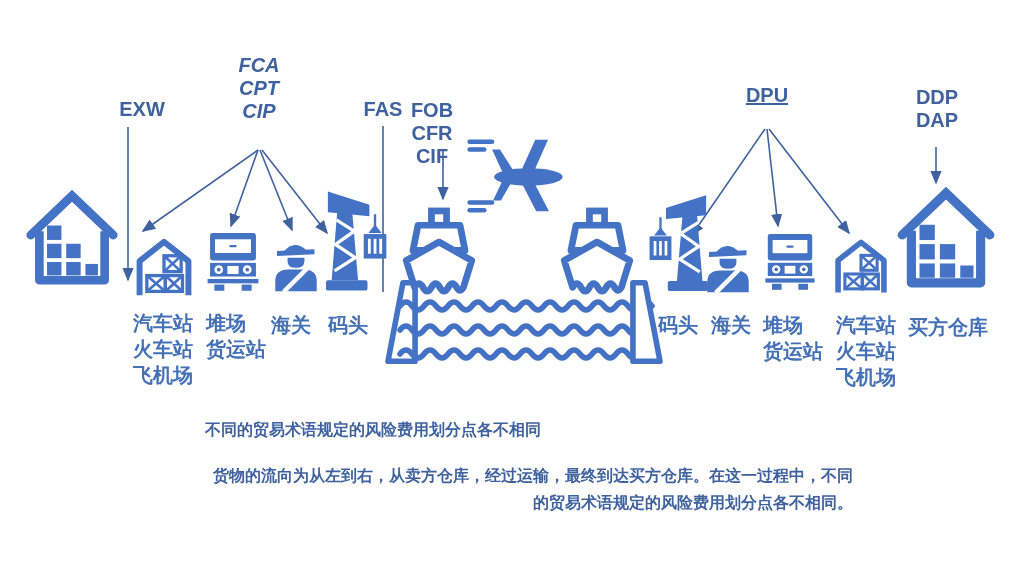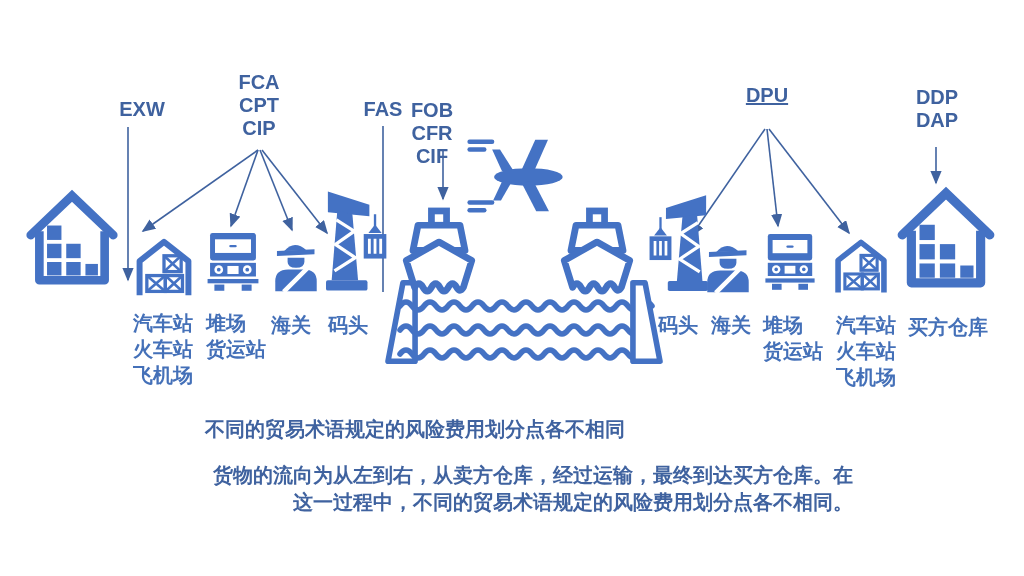--- a/index.html
+++ b/index.html
@@ -4,21 +4,21 @@
 <style>
   html,body{margin:0;padding:0;background:#fff;}
   .stage{
     position:relative;width:1024px;height:576px;background:#ffffff;overflow:hidden;
     font-family:"Liberation Sans", sans-serif;
     --primary:#4472C4; --label:#4470B8; --text:#3F629F;
   }
   .icon{position:absolute;color:var(--primary);line-height:0;}
   .term{position:absolute;color:var(--text);font-weight:700;font-size:20px;line-height:23px;text-align:center;white-space:nowrap;}
   .loc{position:absolute;color:var(--label);font-weight:700;font-size:20px;line-height:26px;white-space:nowrap;}
-  .note{position:absolute;color:var(--text);font-weight:700;font-size:20px;line-height:27px;}
+  .note{position:absolute;color:var(--text);font-weight:700;font-size:16px;line-height:27px;}
   .overlay{position:absolute;left:0;top:0;color:var(--text);pointer-events:none;}
 </style>
 </head>
 <body>
 
 <div class="stage" style="--primary: #4472C4; --label: #4470B8; --text: #3F629F;">
 
   <svg class="overlay" width="1024" height="576" viewBox="0 0 1024 576">
     <defs>
       <marker id="ah" markerWidth="10" markerHeight="9" refX="7.5" refY="3.5" orient="auto">
@@ -34,21 +34,21 @@
       <path d="M383 126 V292"></path>
       <path d="M443 149 V199" marker-end="url(#ah)"></path>
       <path d="M765 129 L692 235" marker-end="url(#ah)"></path>
       <path d="M767 129 L778 226" marker-end="url(#ah)"></path>
       <path d="M769 129 L849 233" marker-end="url(#ah)"></path>
       <path d="M936 147 V183" marker-end="url(#ah)"></path>
     </g>
   </svg>
 
   <div class="term" style="left:114px;top:98px;width:56px;">EXW</div>
-  <div class="term" style="left:230px;top:71px;width:58px;">
+  <div class="term" style="left:230px;top:54px;width:58px;font-style:italic;">
     <div>FCA</div>
     <div>CPT</div>
     <div>CIP</div>
   </div>
   <div class="term" style="left:357px;top:98px;width:52px;">FAS</div>
   <div class="term" style="left:403px;top:71px;width:58px;margin-top:28px;">
     <div>FOB</div>
     <div>CFR</div>
     <div>CIF</div>
   </div>

